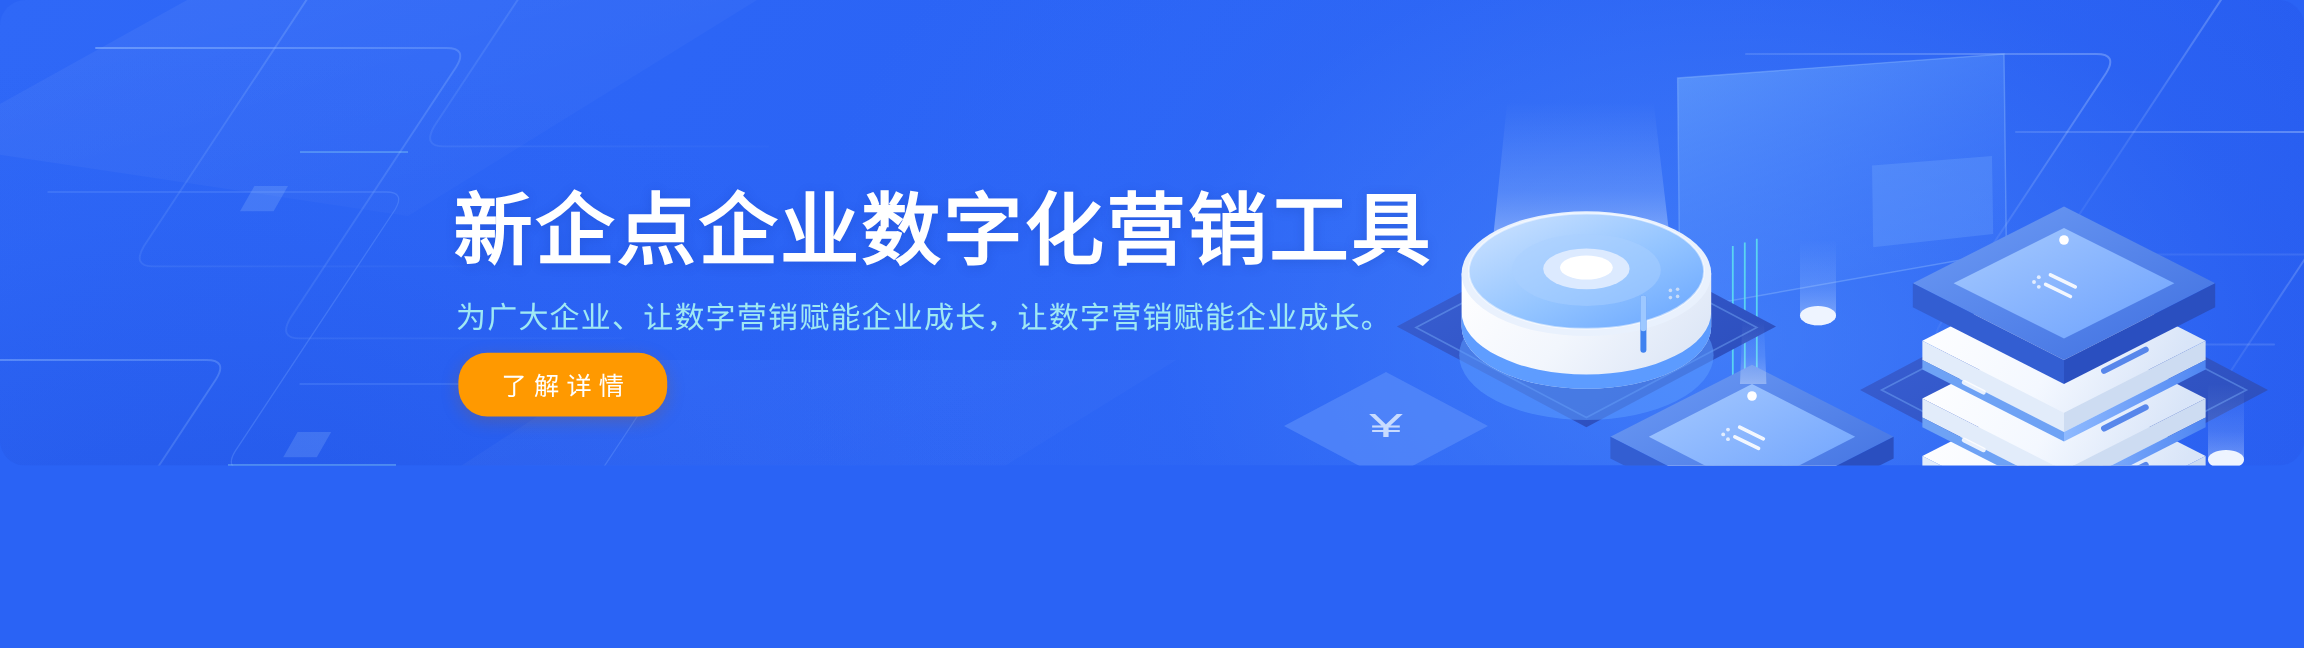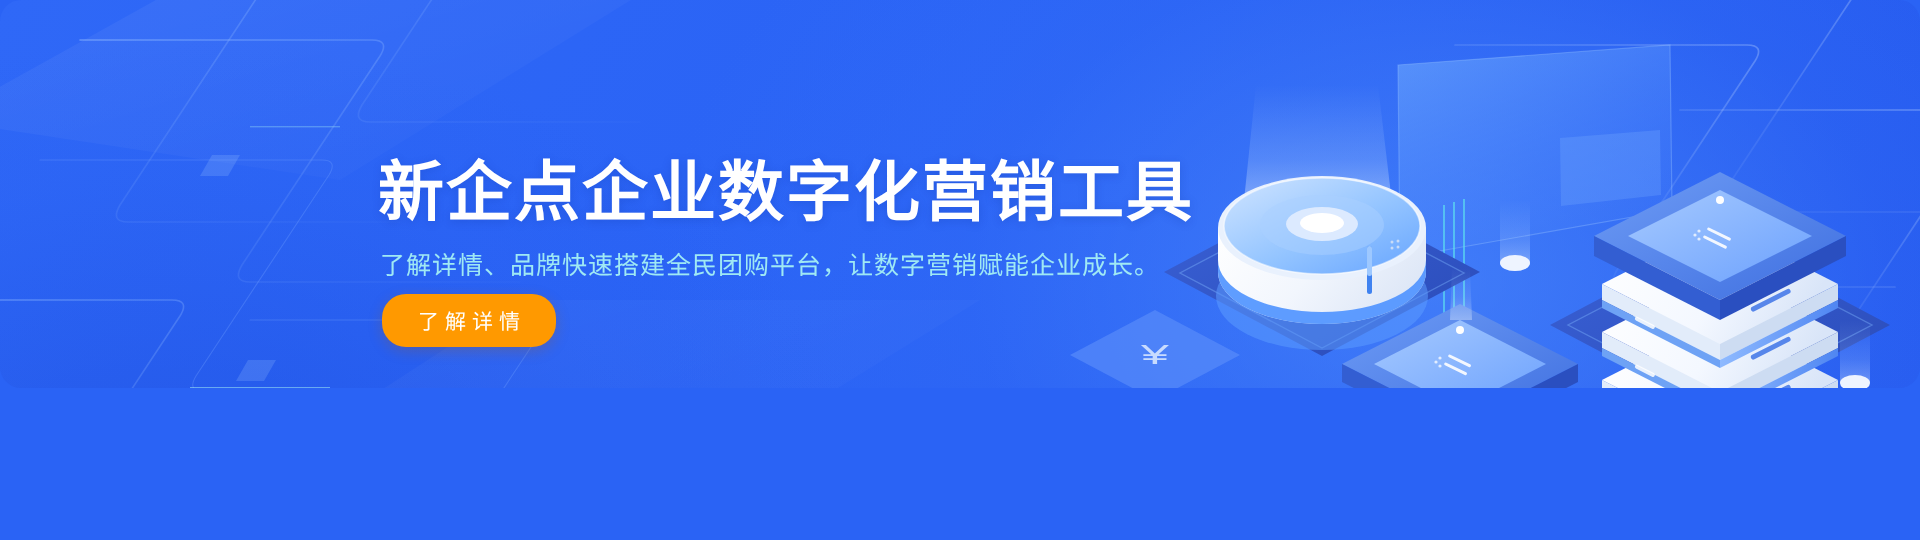--- a/index.html
+++ b/index.html
@@ -124,21 +124,21 @@
         <path d="M 248 360 L 276 360 L 264 381 L 236 381 Z"></path>
         <path d="M 86 480 L 114 480 L 102 501 L 74 501 Z"></path>
         <path d="M 40 520 L 68 520 L 56 541 L 28 541 Z"></path>
       </g>
     </svg>
   </div>
 
   <div class="content">
     <h1 class="headline">新企点企业数字化营销工具</h1>
 
-    <p class="subtitle">了解详情、品牌快速搭建全民团购平台，让数字营销赋能企业成长。</p>
+    <p class="subtitle">为广大企业、让数字营销赋能企业成长，让数字营销赋能企业成长。</p>
 
     <button class="cta">了解详情</button>
   </div>
 
   <div class="illustration">
     <svg width="860" height="520" viewBox="0 0 860 520" xmlns="http://www.w3.org/2000/svg" aria-hidden="true">
       <defs>
         <linearGradient id="panelG" x1="0" y1="0" x2="0.6" y2="1">
           <stop offset="0%" stop-color="#79b4ff" stop-opacity="0.55"></stop>
           <stop offset="100%" stop-color="#4d86ff" stop-opacity="0.12"></stop>

